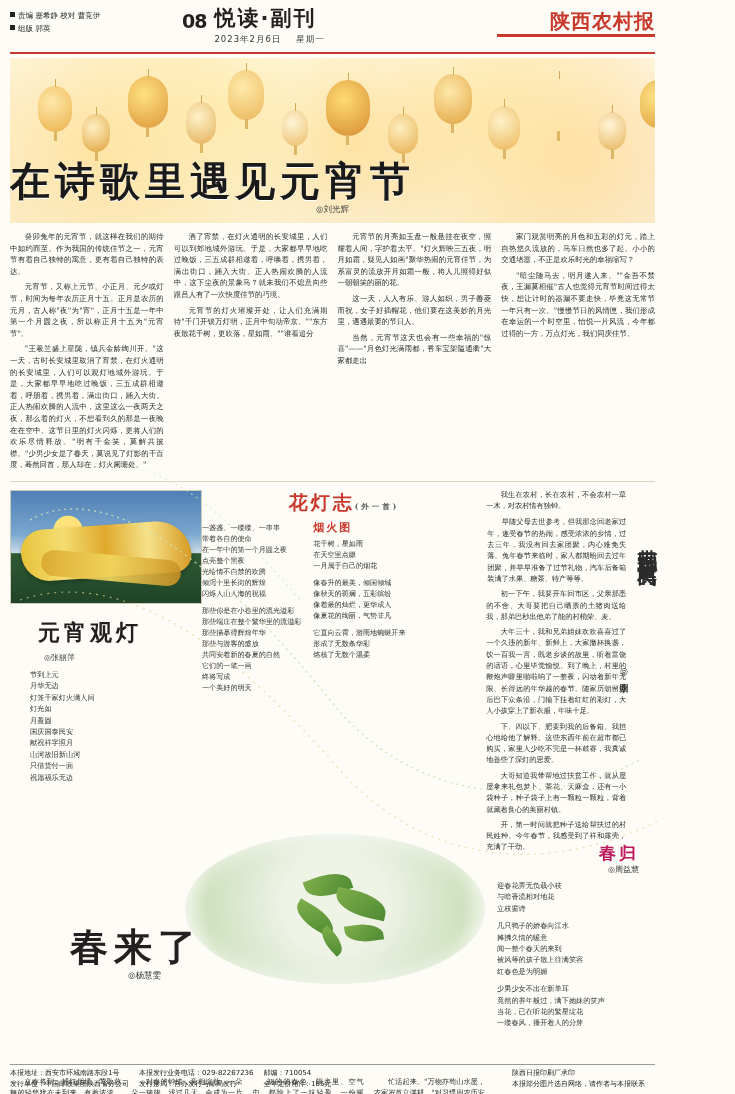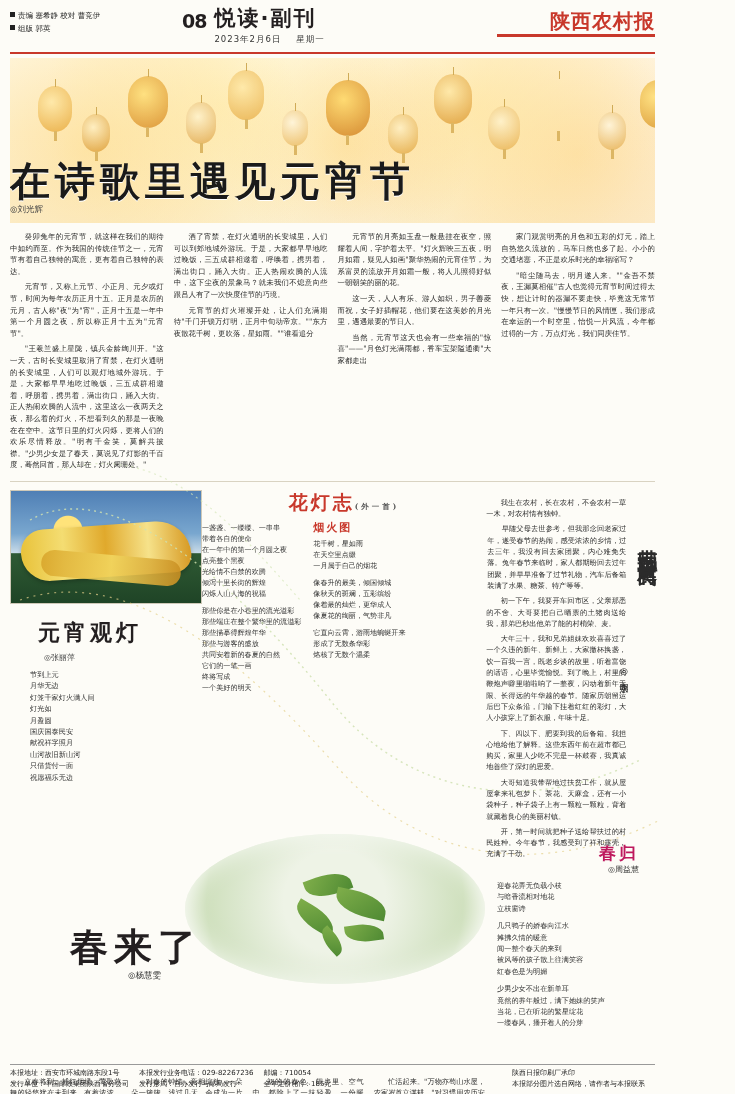--- a/index.html
+++ b/index.html
@@ -34,21 +34,21 @@
       radial-gradient(circle at 72% 30%,rgba(255,228,150,.6),transparent 38%),
       radial-gradient(circle at 88% 58%,rgba(255,198,100,.45),transparent 36%),
       linear-gradient(180deg,#fffdf4 0%,#fdf6e3 45%,#fbf3e0 100%);
   }
   .lantern{position:absolute;border-radius:50% / 42%;opacity:.88;}
   .lantern:before{content:"";position:absolute;left:50%;top:-7px;width:1px;height:8px;background:#c9a24a;}
   .lantern:after{content:"";position:absolute;left:46%;bottom:-9px;width:3px;height:10px;background:#d8b05a;}
   .hero-title{position:absolute;left:0;right:0;top:96px;
     font-size:40px;font-weight:bold;letter-spacing:5px;color:#1a1a1a;
     font-family:"DejaVu Serif","Liberation Serif",serif;text-shadow:0 1px 0 #fff;}
-  .hero-byline{position:absolute;left:0;right:0;top:146px;font-size:8.5px;color:#444;}
+  .hero-byline{position:absolute;left:0;right:0;top:146px;text-align:center;font-size:8.5px;color:#444;}
 
   
   .toparticle{display:flex;gap:10px;margin-top:8px;padding-bottom:6px;border-bottom:1px solid #d9d3c2;}
   .col{flex:1;font-size:7.4px;line-height:11.6px;text-align:justify;color:#2b2b2b;
        font-family:"DejaVu Serif","Liberation Serif",serif;}
   .col p{margin:0 0 4px 0;text-indent:2em;}
 
   
   .middle{display:flex;margin-top:8px;height:330px;position:relative;}
   .midleft{width:200px;position:relative;}
@@ -240,21 +240,21 @@
           <div style="height:6px"></div>
           <div>它直向云霄，游雨地蜿蜒开来</div>
           <div>形成了无数条华彩</div>
           <div>烙核了无数个温柔</div>
         </div>
       </div>
     </div>
 
     <div class="midright">
       <div style="width:140px;">
-        <p style="margin:7px 0 4px 0;text-indent:2em;">我生在农村，长在农村，不会农村一草一木，对农村情有独钟。</p>
+        <p style="margin:0 0 4px 0;text-indent:2em;font-family:Liberation Mono, monospace;">我生在农村，长在农村，不会农村一草一木，对农村情有独钟。</p>
         <p style="margin:0 0 4px 1px;text-indent:2em;">早随父母去世参考，但我那念回老家过年，遂受春节的热闹，感受浓浓的乡情，过去三年，我没有回去家团聚，内心难免失落。兔年春节来临时，家人都期盼回去过年团聚，并早早准备了过节礼物，汽车后备箱装满了水果、糖茶、特产等等。</p>
         <p style="margin:0 0 4px 0;text-indent:2em;">初一下午，我要开车回市区，父亲那悉的不舍、大哥要把自己晒票的土猪肉送给我，那弟巴秒出他弟了能的村梢荣、麦。</p>
         <p style="margin:0 0 4px 0;text-indent:2em;">大年三十，我和兄弟姐妹欢欢喜喜过了一个久违的新年、新鲜上，大家撤杯换盏，饮一百我一言，既老乡谈的故里，听着富饶的话语，心里毕觉愉悦。到了晚上，村里的鞭炮声噼里啪啦响了一整夜，闪动着新年无限、长得远的年华越的春节。随家历朝留运后巴下众条沿，门输下挂着红红的彩灯，大人小孩穿上了新衣服，年味十足。</p>
         <p style="margin:0 0 4px 0;text-indent:2em;">下、四以下、肥要到我的后备箱。我担心地给他了解释。这些东西年前在超市都已购买，家里人少吃不完是一杯鼓赛，我真诚地善些了深灯的思爱。</p>
         <p style="margin:0 0 4px 0;text-indent:2em;">大哥知道我带帮地过扶贫工作，就从屋屋拿来礼包梦卜、茶花、天麻盒，还有一小袋种子，种子袋子上有一颗粒一颗粒，背着就藏着良心的美丽村镇。</p>
         <p style="margin:0 0 4px 0;text-indent:2em;">开，第一时间就把种子送给帮扶过的村民姓种。今年春节，我感受到了祥和露壳，充满了干劲。</p>
       </div>
       <div class="right-vtitle vtitle">带回种子送村民</div>
       <div class="right-vbyline vtitle">◎李永明</div>
     </div>

